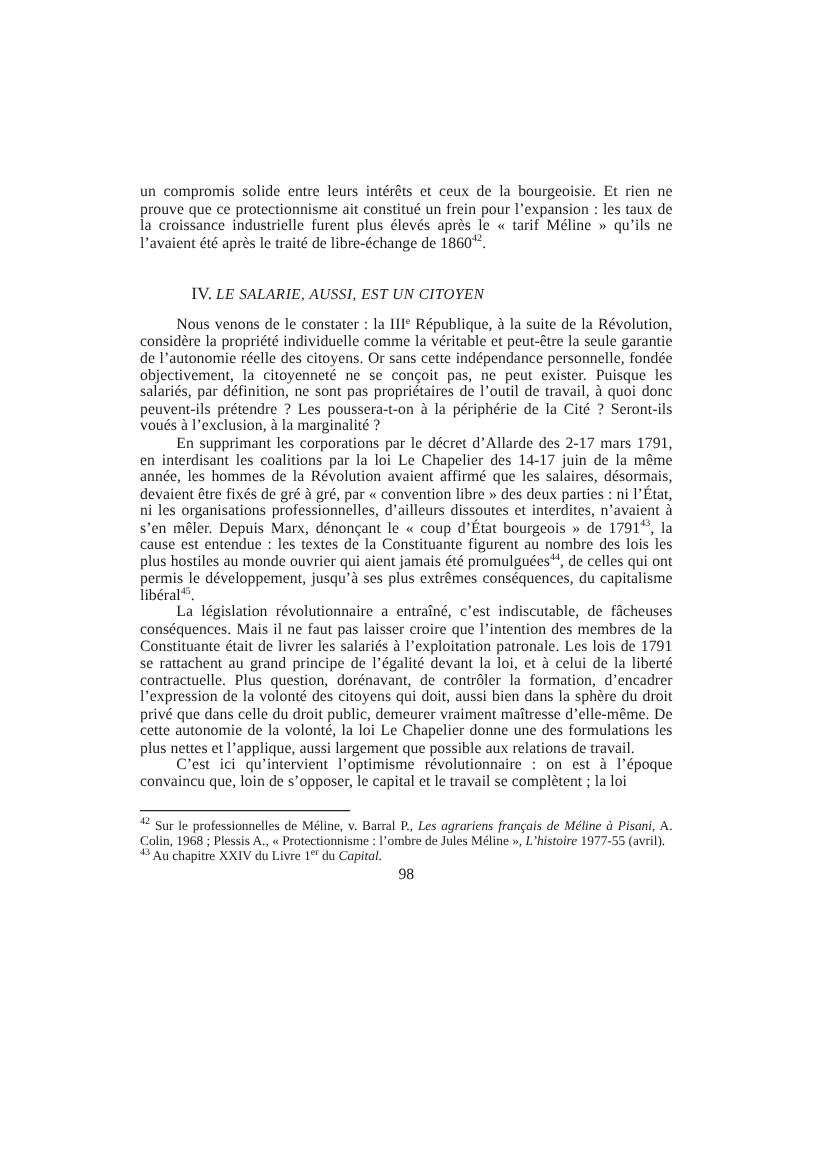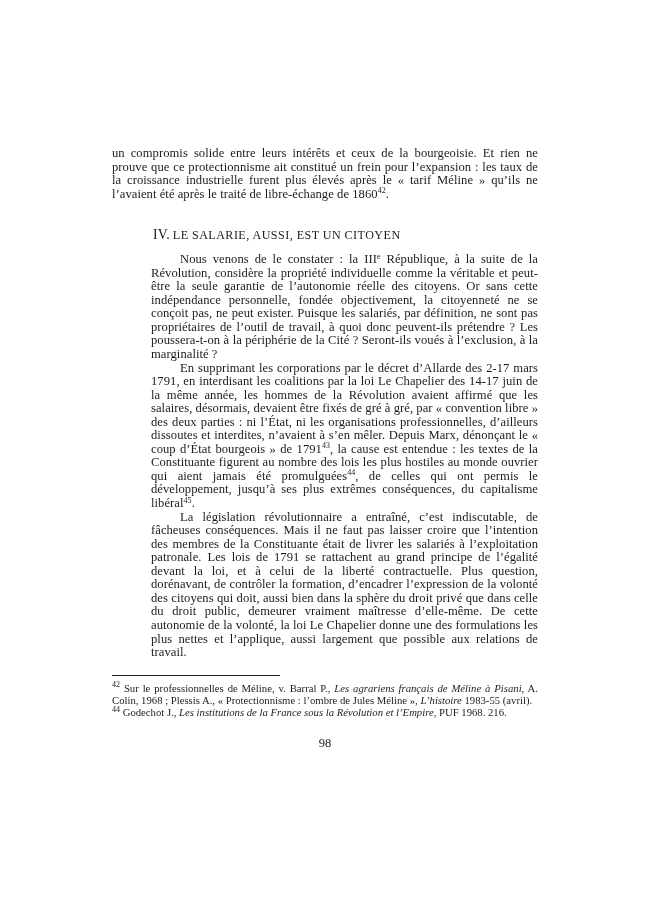--- a/index.html
+++ b/index.html
@@ -20,53 +20,54 @@
     left: 112px; top: 147px;
     width: 426px;
   }
   p.body {
     margin: 0;
     font-size: 12.6px;
     line-height: 13.55px;
     text-align: justify;
     letter-spacing: 0.05px;
   }
-  p.indent { text-indent: 29px; margin-left: 39px; }
+  p.indent { text-indent: 29px; }
   sup {
     font-size: 8px;
     line-height: 0;
     vertical-align: baseline;
     position: relative;
     top: -4.5px;
   }
   h2.heading {
     margin: 26px 0 10px 41px;
     font-weight: normal;
     font-size: 13.8px;
     letter-spacing: 0.2px;
   }
   .heading-title {
     font-size: 12.1px;
     letter-spacing: 0.45px;
     margin-left: 3px;
+    font-style: italic;
   }
   .fn-sep {
     width: 168px;
     height: 0;
     border-top: 1.2px solid #222222;
     margin: 15px 0 6px 0;
   }
   p.footnote {
     margin: 0;
     font-size: 10.7px;
     line-height: 12.4px;
     text-align: justify;
   }
   .page-num {
-    margin-top: 17px;
+    margin-top: 0;
     text-align: center;
     font-size: 12.6px;
   }
   i { }
 </style>
 </head>
 <body>
 
 <div class="page">
   <div class="text-block">
@@ -76,27 +77,28 @@
     <h2 class="heading">
       <span>IV.</span><span class="heading-title">LE SALARIE, AUSSI, EST UN CITOYEN</span>
     </h2>
 
     <p class="body indent"><span>Nous venons de le constater : la III</span><sup>e</sup><span> République, à la suite de la Révolution, considère la propriété individuelle comme la véritable et peut-être la seule garantie de l’autonomie réelle des citoyens. Or sans cette indépendance personnelle, fondée objectivement, la citoyenneté ne se conçoit pas, ne peut exister. Puisque les salariés, par définition, ne sont pas propriétaires de l’outil de travail, à quoi donc peuvent-ils prétendre ? Les poussera-t-on à la périphérie de la Cité ? Seront-ils voués à l’exclusion, à la marginalité ?</span></p>
 
     <p class="body indent"><span>En supprimant les corporations par le décret d’Allarde des 2-17 mars 1791, en interdisant les coalitions par la loi Le Chapelier des 14-17 juin de la même année, les hommes de la Révolution avaient affirmé que les salaires, désormais, devaient être fixés de gré à gré, par « convention libre » des deux parties : ni l’État, ni les organisations professionnelles, d’ailleurs dissoutes et interdites, n’avaient à s’en mêler. Depuis Marx, dénonçant le « coup d’État bourgeois » de 1791</span><sup>43</sup><span>, la cause est entendue : les textes de la Constituante figurent au nombre des lois les plus hostiles au monde ouvrier qui aient jamais été promulguées</span><sup>44</sup><span>, de celles qui ont permis le développement, jusqu’à ses plus extrêmes conséquences, du capitalisme libéral</span><sup>45</sup><span>.</span></p>
 
     <p class="body indent"><span>La législation révolutionnaire a entraîné, c’est indiscutable, de fâcheuses conséquences. Mais il ne faut pas laisser croire que l’intention des membres de la Constituante était de livrer les salariés à l’exploitation patronale. Les lois de 1791 se rattachent au grand principe de l’égalité devant la loi, et à celui de la liberté contractuelle. Plus question, dorénavant, de contrôler la formation, d’encadrer l’expression de la volonté des citoyens qui doit, aussi bien dans la sphère du droit privé que dans celle du droit public, demeurer vraiment maîtresse d’elle-même. De cette autonomie de la volonté, la loi Le Chapelier donne une des formulations les plus nettes et l’applique, aussi largement que possible aux relations de travail.</span></p>
 
+    <p class="body indent"><span>C’est ici qu’intervient l’optimisme révolutionnaire : on est à l’époque convaincu que, loin de s’opposer, le capital et le travail se complètent ; la loi</span></p>
 
     <div class="fn-sep"></div>
 
     <div>
-      <p class="footnote"><sup>42</sup><span><span> Sur le professionnelles de Méline, v. Barral P., </span><i>Les agrariens français de Méline à Pisani</i><span>, A. Colin, 1968 ; Plessis A., « Protectionnisme : l’ombre de Jules Méline », </span><i>L’histoire</i><span> 1983-55 (avril).</span></span></p>
+      <p class="footnote"><sup>42</sup><span><span> Sur le professionnelles de Méline, v. Barral P., </span><i>Les agrariens français de Méline à Pisani</i><span>, A. Colin, 1968 ; Plessis A., « Protectionnisme : l’ombre de Jules Méline », </span><i>L’histoire</i><span> 1977-55 (avril).</span></span></p>
 
+      <p class="footnote"><sup>43</sup><span><span> Au chapitre XXIV du Livre 1</span><sup>er</sup><span> du </span><i>Capital.</i></span></p>
 
-      <p class="footnote"><sup>44</sup><span><span> Godechot J., </span><i>Les institutions de la France sous la Révolution et l’Empire</i><span>, PUF 1968. 216.</span></span></p>
 
     </div>
 
     <div class="page-num">98</div>
 
   </div>
 </div>
 
 </body></html>

